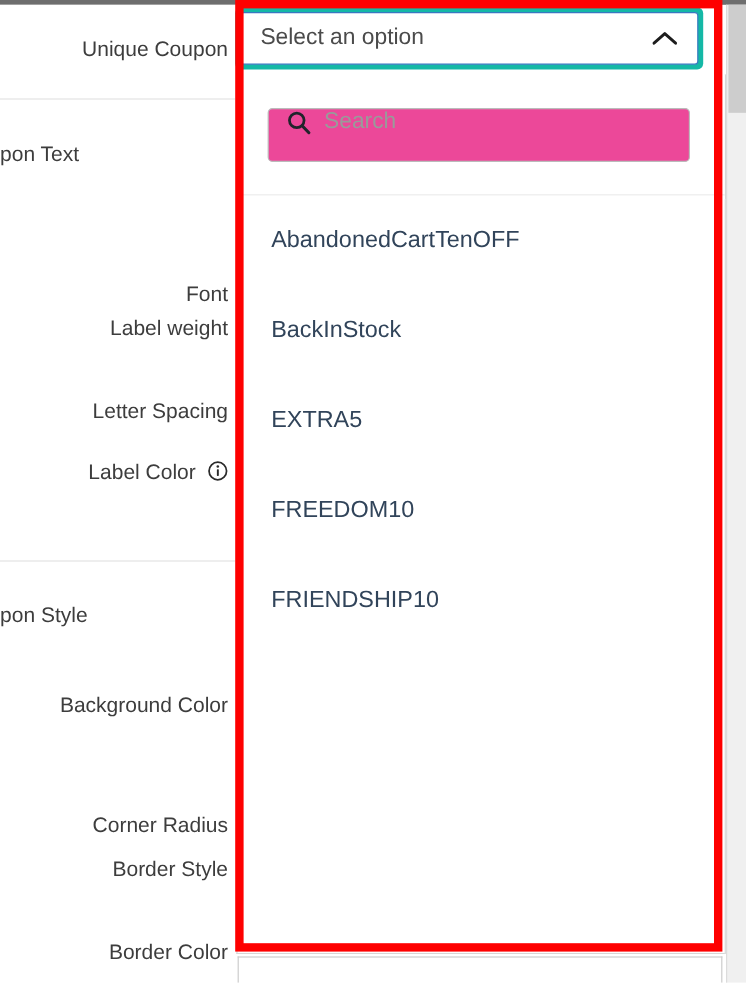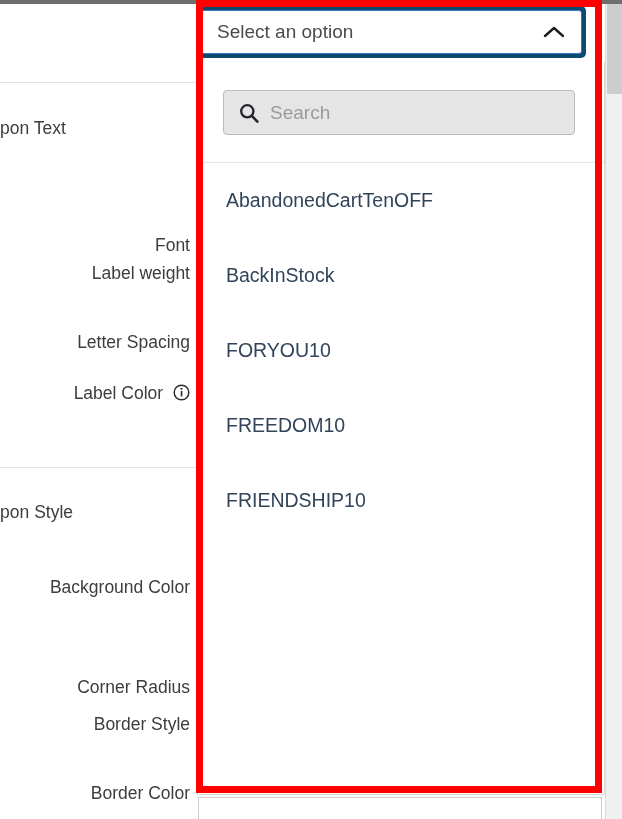--- a/index.html
+++ b/index.html
@@ -68,21 +68,21 @@
     margin-left: 5px;
     width: 17px; height: 17px;
   }
 
   
   .select-wrap {
     position: absolute;
     left: 196px; top: 6px;
     width: 390px; height: 52px;
     padding: 4px;
-    background: #0c4a6e;
+    background: #14b8a6;
     border-radius: 5px;
   }
 
   .select-box {
     position: relative;
     width: 100%; height: 100%;
     background: #ffffff;
     border: 1.5px solid #3878c1;
     border-radius: 3px;
     display: flex;
@@ -122,23 +122,23 @@
     background: #ffffff;
     border-bottom: 1px solid #e6e6e6;
   }
 
   .search-field {
     position: absolute;
     left: 25px; top: 28px;
     width: 352px; height: 45px;
     border: 1px solid #bbbbbb;
     border-radius: 4px;
-    background: #e5e5e5;
+    background: #ec4899;
     display: flex;
-    align-items: center;
+    align-items: flex-start;
   }
 
   .search-icon {
     margin-left: 14px;
     width: 22px; height: 22px;
     flex: 0 0 auto;
   }
 
   .search-input {
     flex: 1 1 auto;
@@ -240,20 +240,23 @@
 </style>
 </head>
 <body>
 
 <div id="app">
 
   <div class="top-strip"></div>
 
   <div class="settings-panel">
 
+    <div class="panel-row" style="top:26px;">
+      <span>Unique Coupon</span>
+    </div>
 
     <div class="panel-divider" style="top:78px;"></div>
 
     <div class="panel-row section" style="top:113px;">
       <span>Coupon Text</span>
     </div>
 
     <div class="panel-row" style="top:190px;margin-top:40px;">
       <span>Font</span>
     </div>
@@ -327,21 +330,21 @@
     </div>
 
     <div class="option-list">
       <div class="option-item">
         <span>AbandonedCartTenOFF</span>
       </div>
       <div class="option-item">
         <span>BackInStock</span>
       </div>
       <div class="option-item">
-        <span>FORYOU10</span>
+        <span>EXTRA5</span>
       </div>
       <div class="option-item">
         <span>FREEDOM10</span>
       </div>
       <div class="option-item">
         <span>FRIENDSHIP10</span>
       </div>
     </div>
 
   </div>

